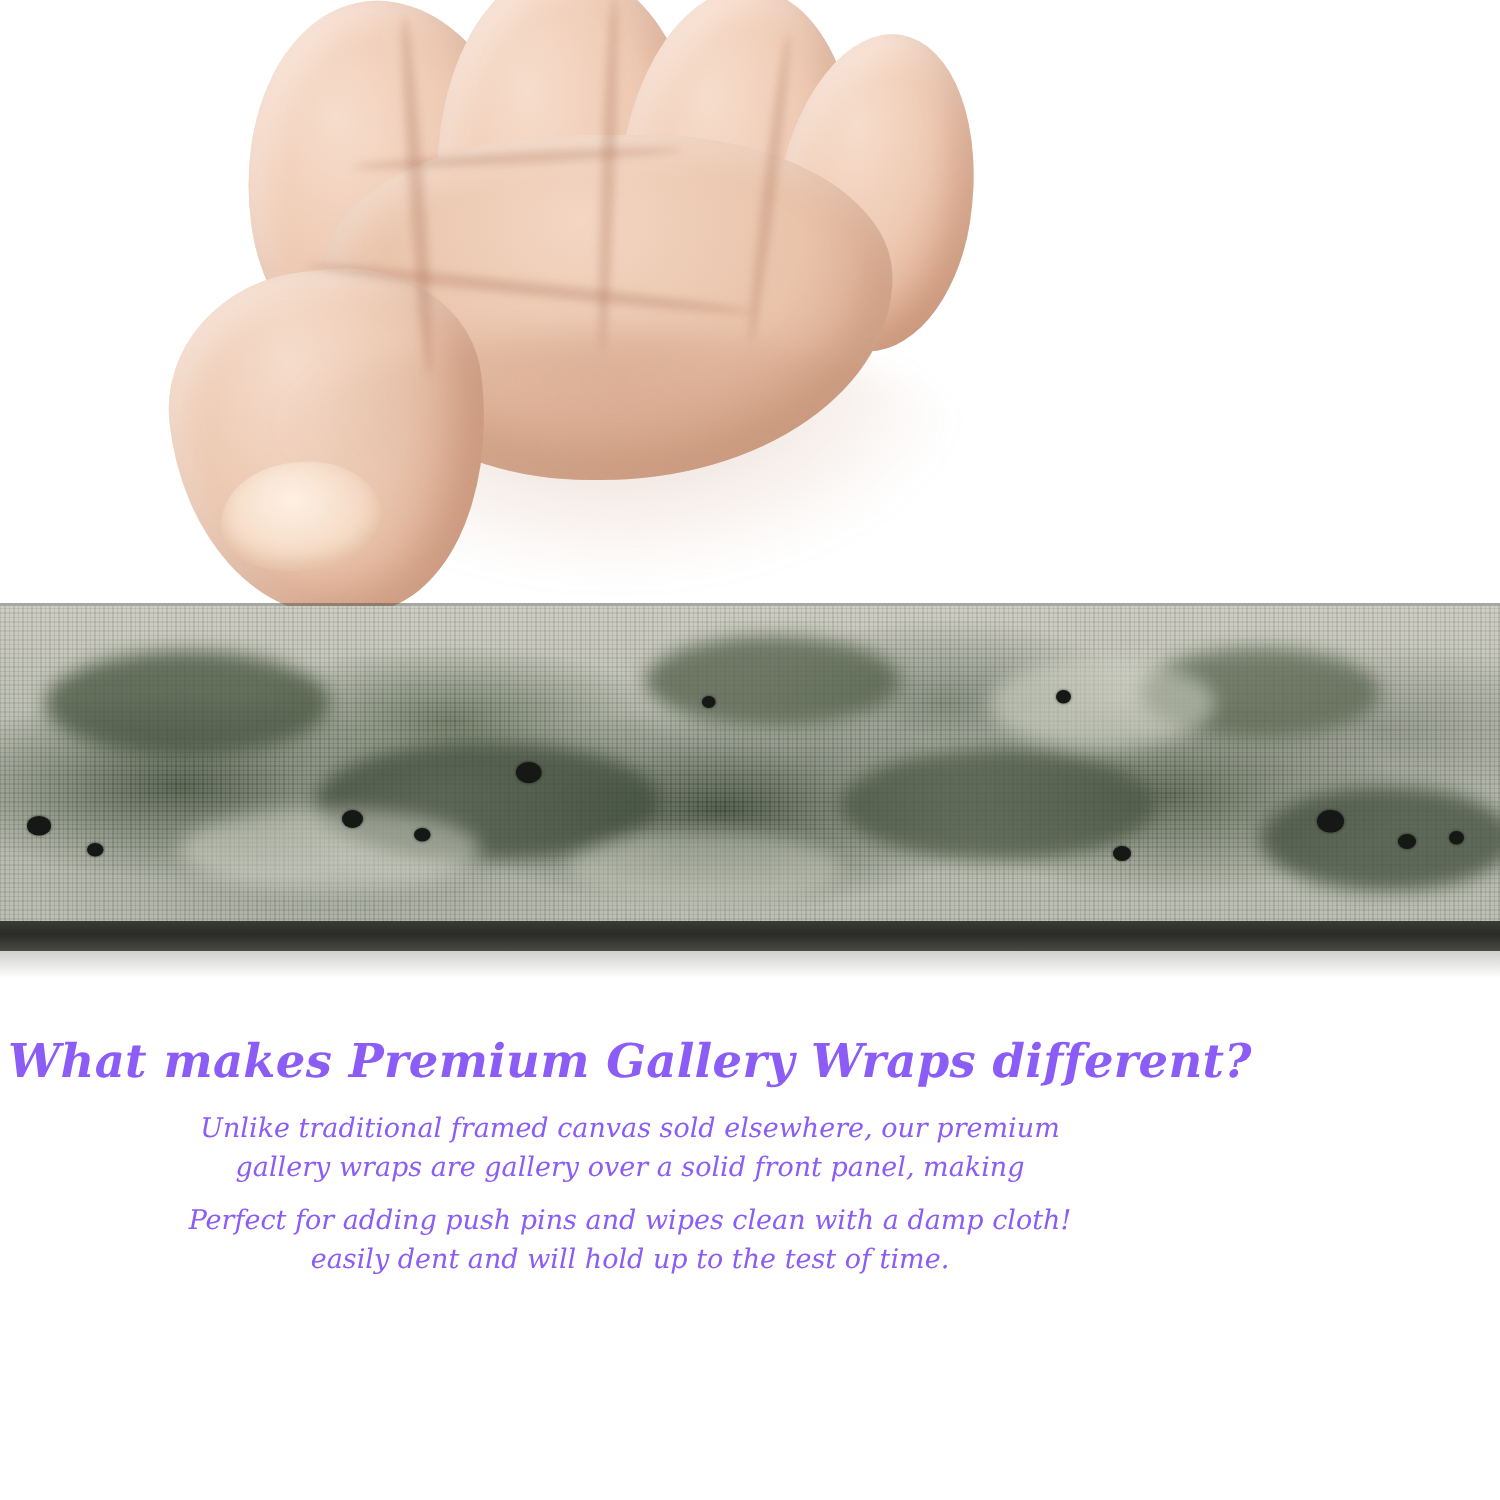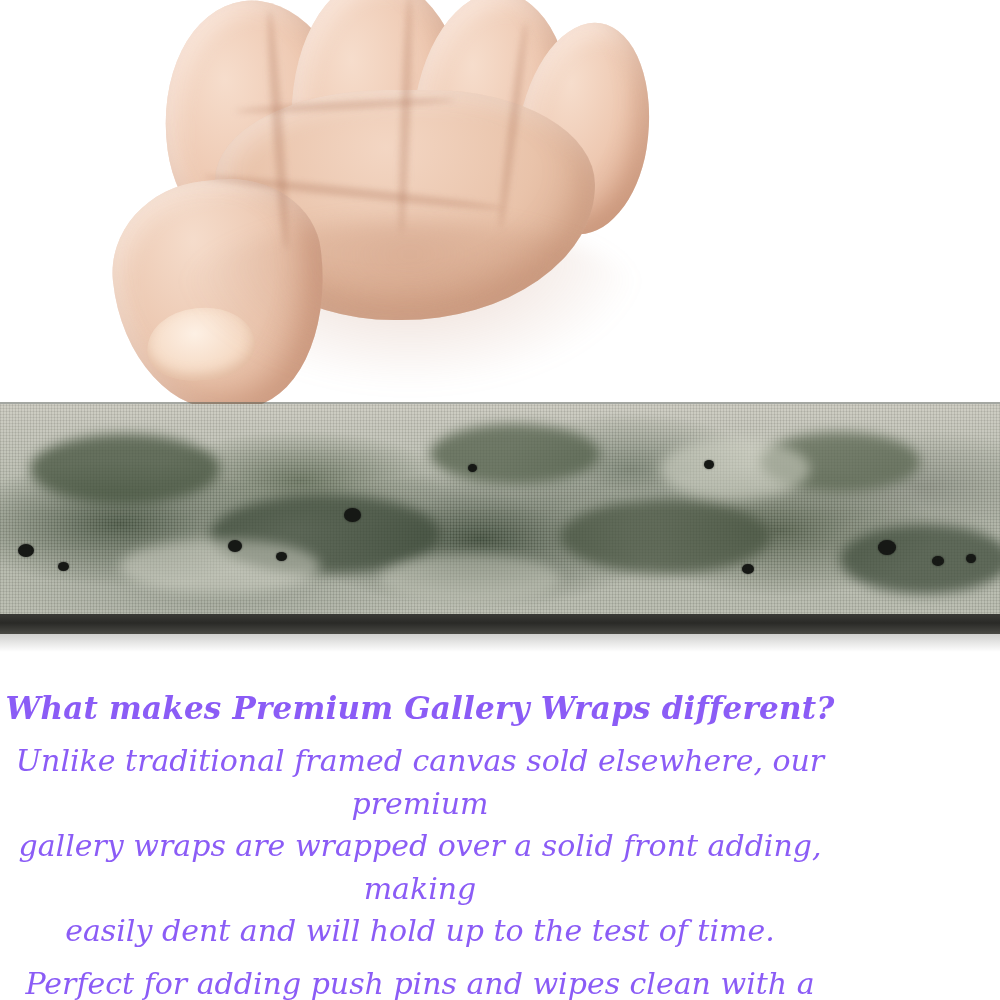--- a/index.html
+++ b/index.html
@@ -176,21 +176,21 @@
     font-family: "DejaVu Serif", serif;
     font-style: italic;
   }
   .caption-heading {
     font-size: 31px;
     font-weight: 600;
     letter-spacing: 0.2px;
     margin-bottom: 14px;
   }
   .caption-line {
-    font-size: 30px;
+    font-size: 18px;
     line-height: 1.42;
     font-weight: 400;
   }
   .caption-last {
     margin-top: 10px;
   }
 </style>
 </head>
 <body>
 
@@ -240,18 +240,18 @@
       <div class="dot" style="left:966px; top:150px; width:10px; height:9px;"></div>
     </div>
 
     <div class="strip-bottom-edge"></div>
     <div class="strip-bottom-shadow"></div>
   </div>
 
   <div class="caption">
     <div class="caption-heading">What makes Premium Gallery Wraps different?</div>
     <div class="caption-line">Unlike traditional framed canvas sold elsewhere, our premium</div>
-    <div class="caption-line">gallery wraps are wrapped over a solid front adding, making</div>
+    <div class="caption-line">gallery wraps are gallery over a solid front panel, making</div>
+    <div class="caption-line caption-last">Perfect for adding push pins and wipes clean with a damp cloth!</div>
     <div class="caption-line">easily dent and will hold up to the test of time.</div>
-    <div class="caption-line caption-last">Perfect for adding push pins and wipes clean with a damp cloth!</div>
   </div>
 
 </div>
 
 </body></html>

